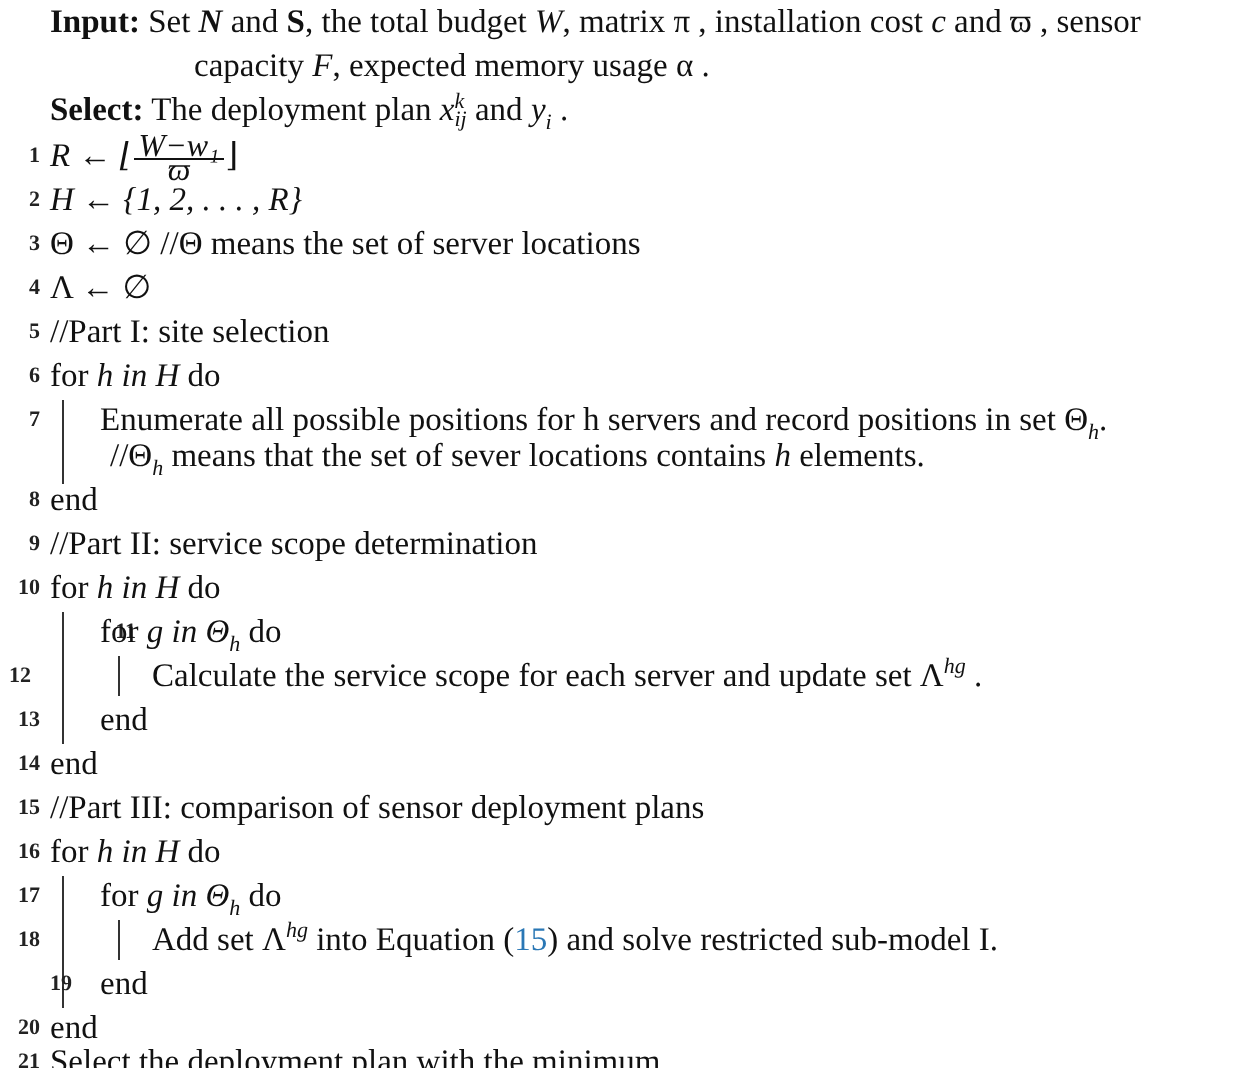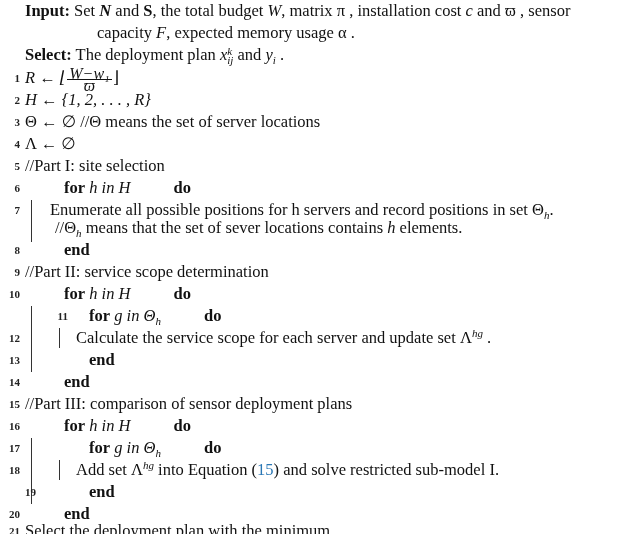--- a/index.html
+++ b/index.html
@@ -7,21 +7,21 @@
     width: 624px; height: 534px; overflow: hidden;
     font-family: "Liberation Serif", "DejaVu Serif", serif;
     color: #111; font-size: 16.5px; position: relative;
   }
   .algo { position: absolute; left: 0; top: 0; width: 624px; }
   .io { position: absolute; left: 25px; line-height: 22px; white-space: nowrap; }
   .io b { font-weight: bold; }
   .row { position: absolute; left: 0; height: 22px; line-height: 22px; white-space: nowrap; }
   .ln { position: absolute; width: 20px; text-align: right; font-size: 11px; font-weight: bold; color: #222; }
   .txt { position: absolute; }
-  .kw { font-weight: bold; margin-left: 39px; }
+  .kw { font-weight: normal; }
   i { font-style: italic; }
   .bar { position: absolute; width: 1px; background: #333; }
   .link { color: #2a77b5; }
   sub, sup { font-size: 11px; line-height: 0; }
   .frac { display: inline-block; vertical-align: middle; text-align: center; font-size: 16px; line-height: 11px; margin: 0 1px; }
   .frac .num { display: block; border-bottom: 1px solid #111; padding: 0 2px; }
   .frac .den { display: block; padding: 0 2px; }
 </style>
 </head>
 <body>
@@ -99,21 +99,21 @@
   <div class="bar" style="left:31px; top:306px; height:66px;"></div>
 
   <div class="row" style="top:305px;">
     <span class="ln" style="left:0;padding-left:48px;">11</span>
     <span class="txt" style="left:50px;"><span class="kw">for</span><i> g in Θ</i><sub><i>h</i></sub><span class="kw"> do</span></span>
   </div>
 
   <div class="bar" style="left:59px; top:328px; height:20px;"></div>
 
   <div class="row" style="top:327px;">
-    <span class="ln" style="left:0;">12</span>
+    <span class="ln" style="left:0;text-align:center;">12</span>
     <span class="txt" style="left:76px;"><span>Calculate the service scope for each server and update set Λ</span><sup><i>hg</i></sup><span> .</span></span>
   </div>
 
   <div class="row" style="top:349px;">
     <span class="ln" style="left:0;">13</span>
     <span class="txt kw" style="left:50px;">end</span>
   </div>
 
   <div class="row" style="top:371px;">
     <span class="ln" style="left:0;">14</span>

